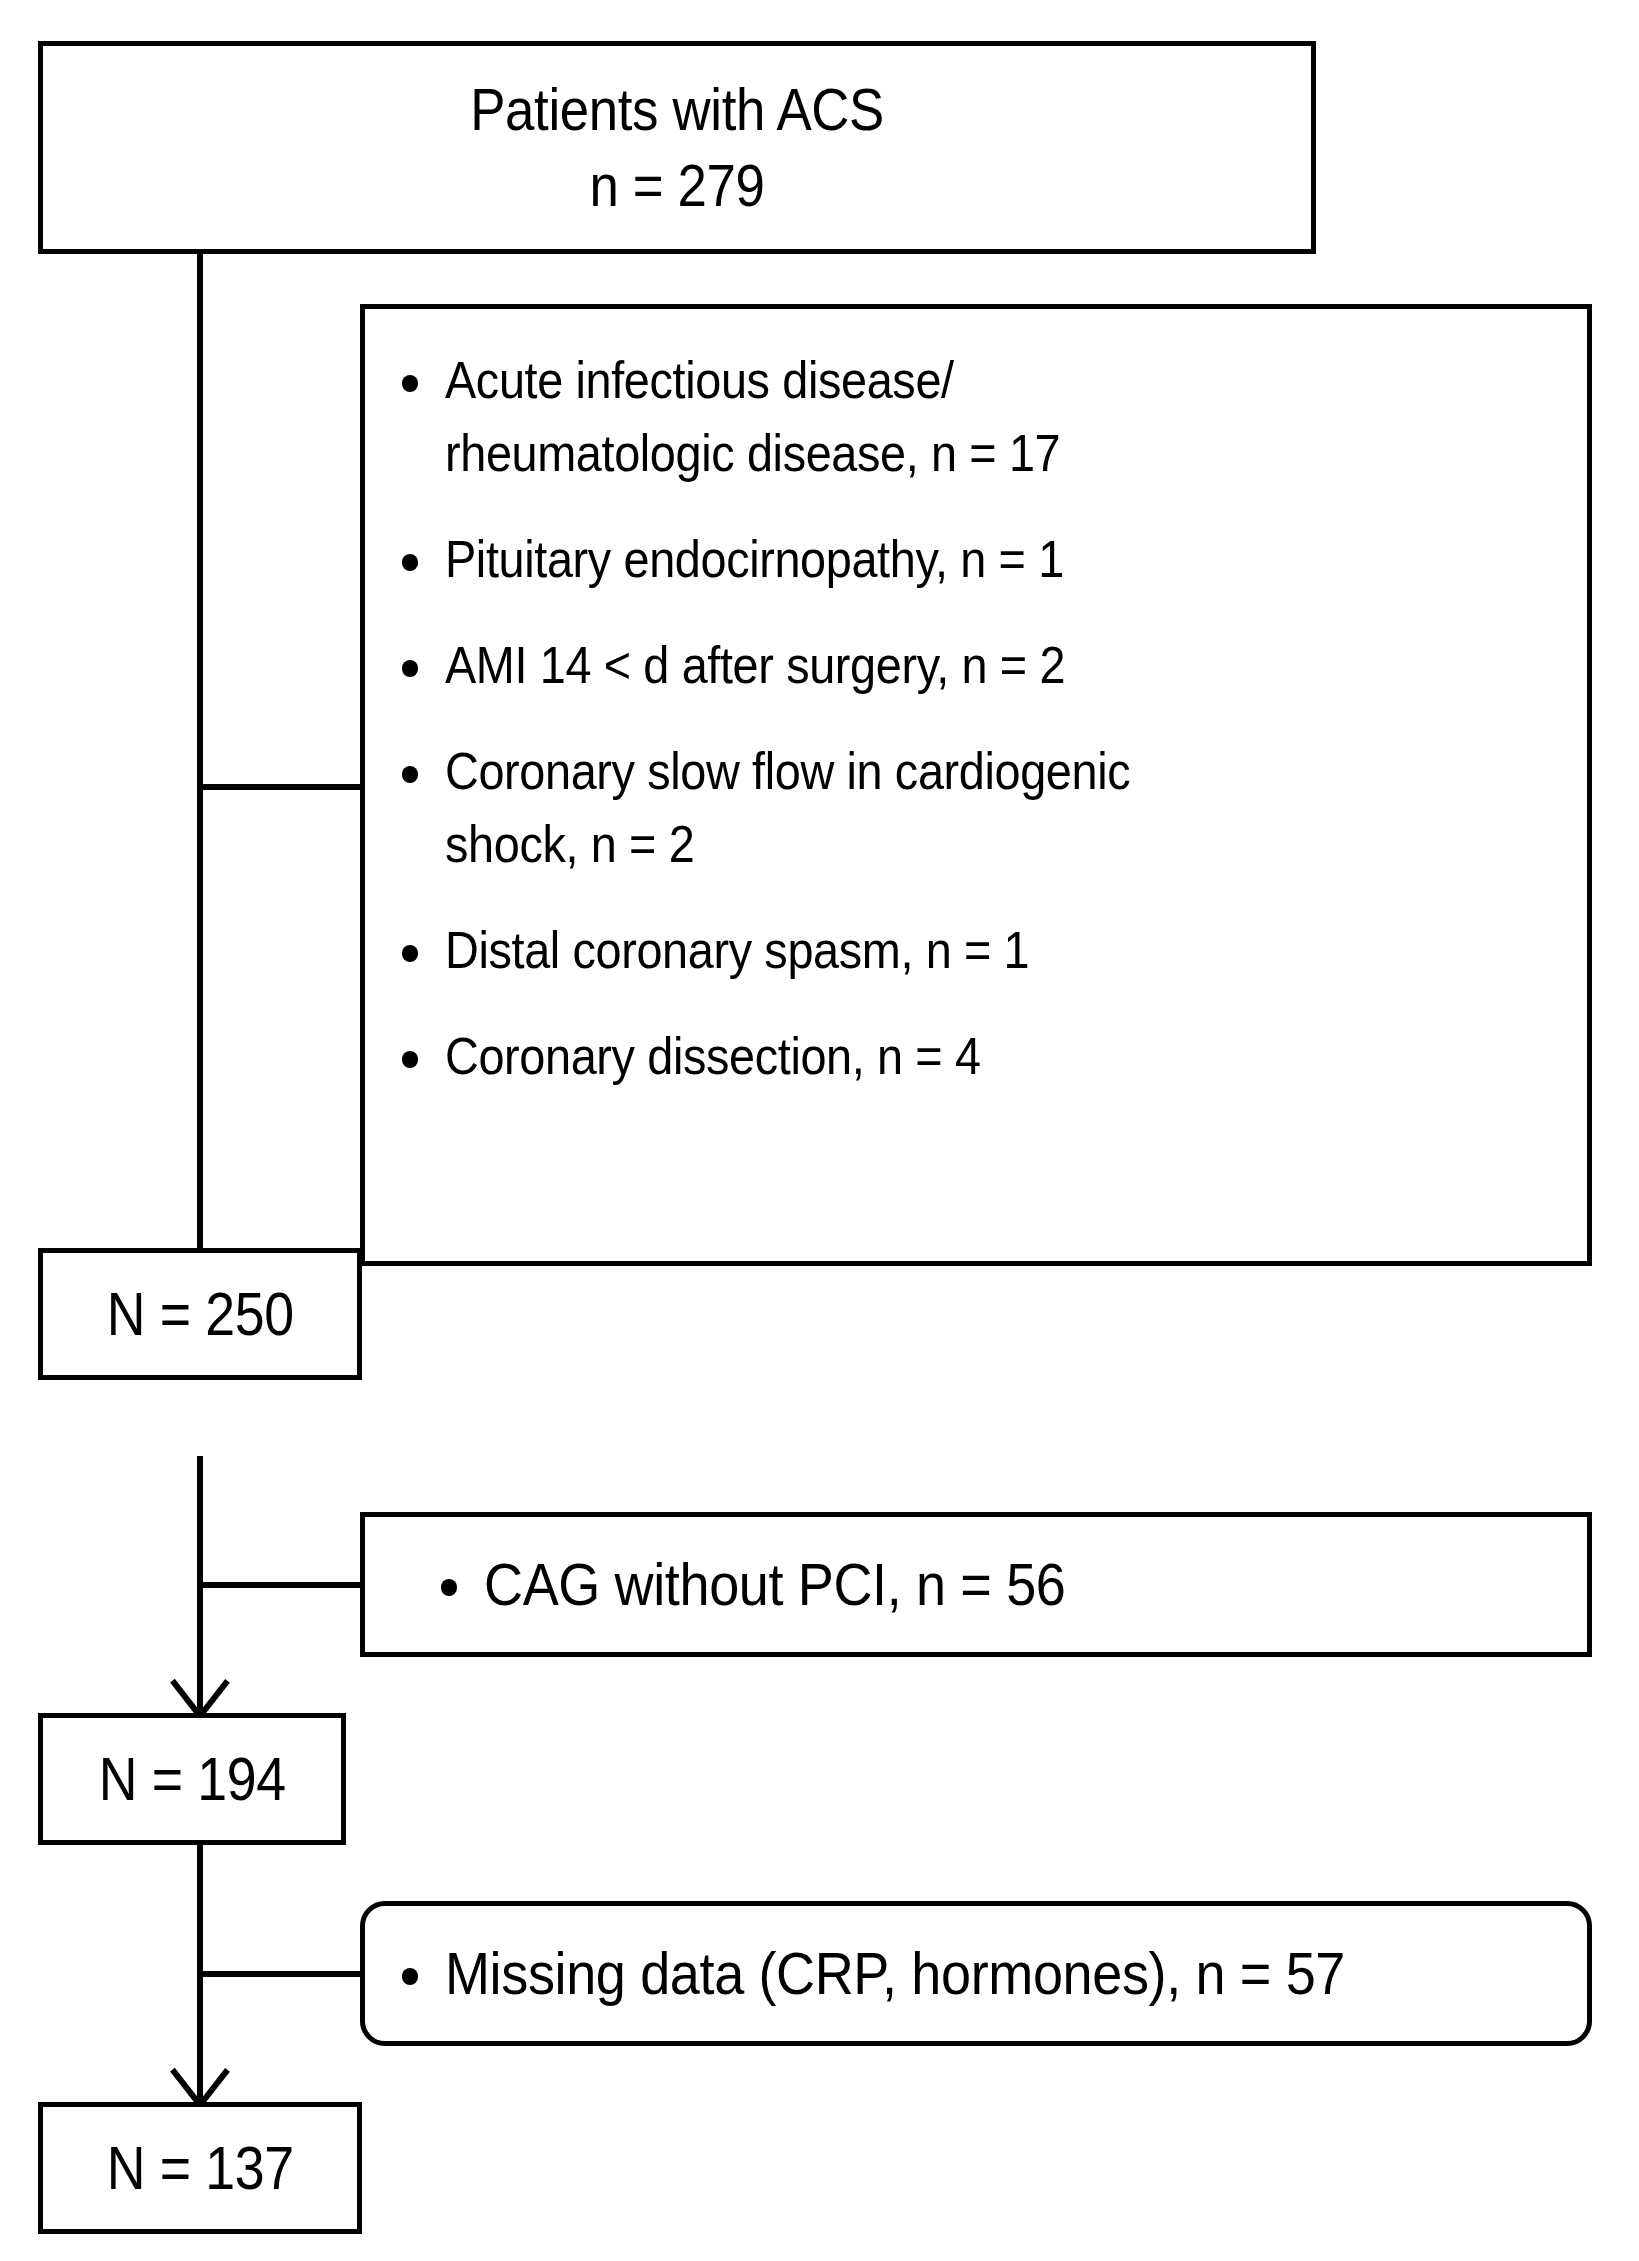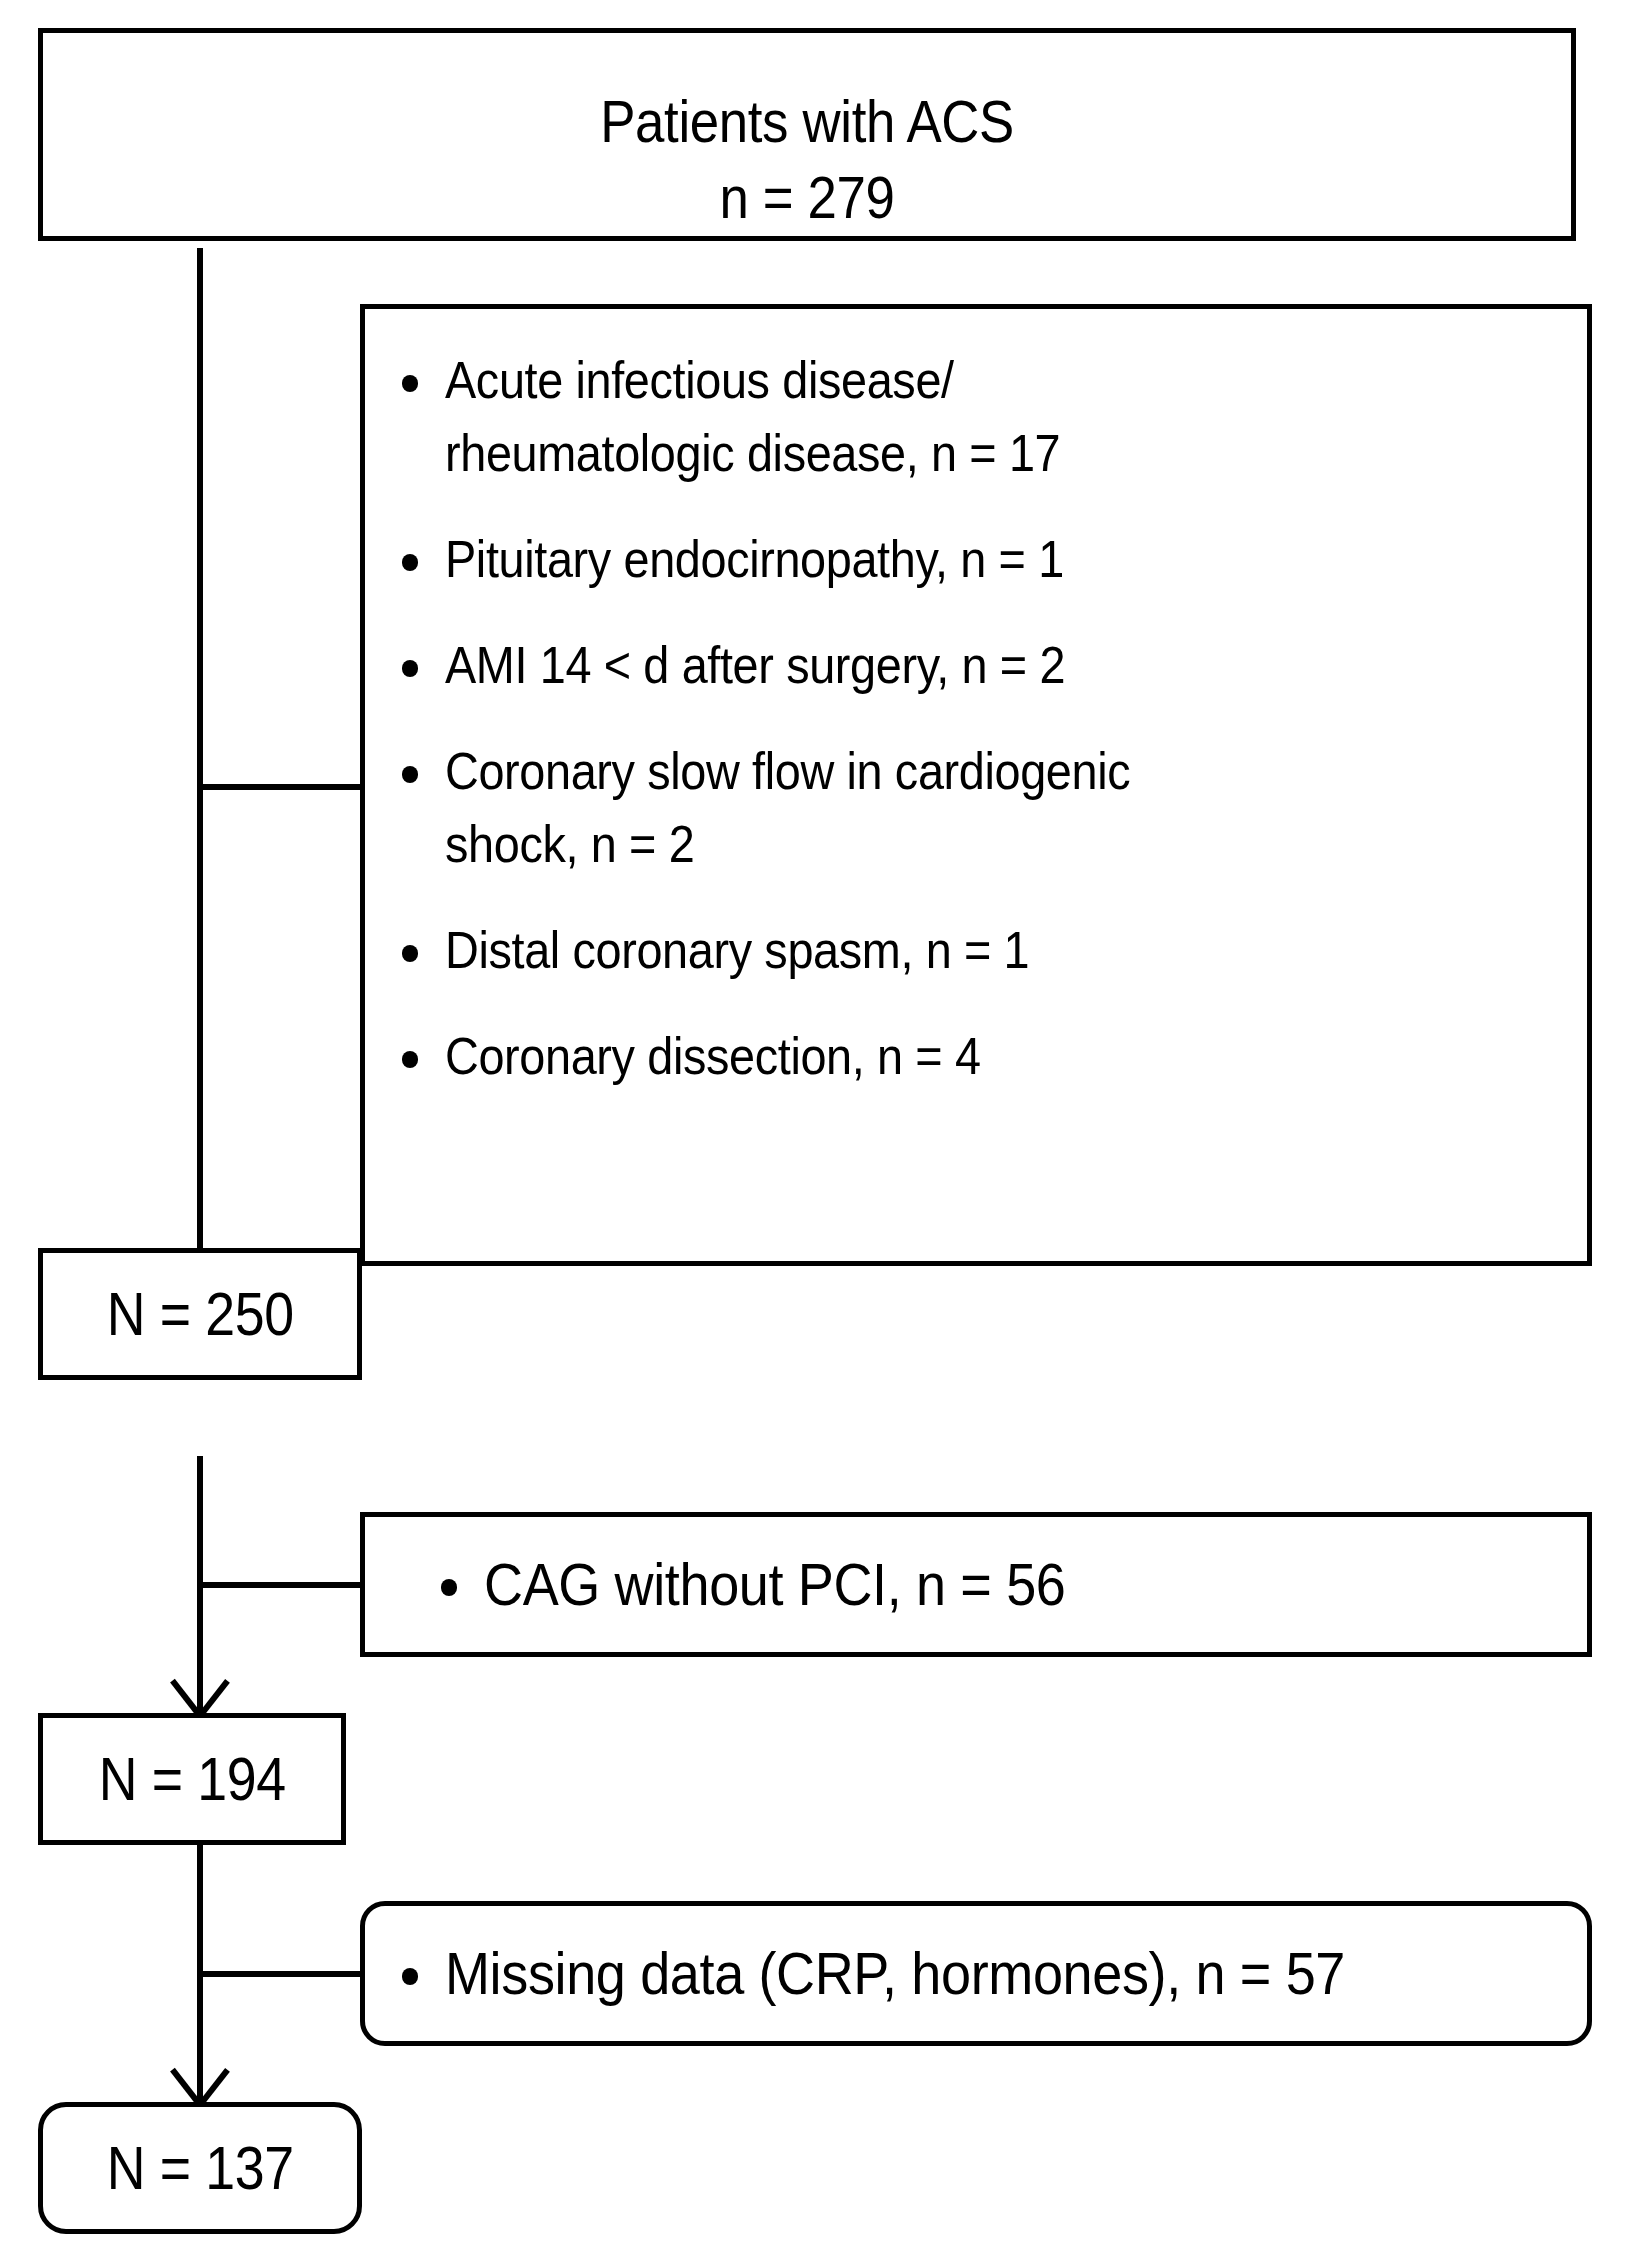--- a/index.html
+++ b/index.html
@@ -53,24 +53,23 @@
     line-height: 68px;
     text-align: center;
     letter-spacing: -0.4px;
     transform: scaleX(0.88);
     transform-origin: center center;
   }
 
   
   #box-top {
     left: 38px;
-    top: 28px;
-    width: 1538px;
+    top: 41px;
+    width: 1278px;
     height: 213px;
-    align-items: flex-end;
   }
 
   
   #box-exclusions {
     left: 360px;
     top: 304px;
     width: 1232px;
     height: 962px;
     display: block;
     padding: 35px 25px 28px 25px;
@@ -137,21 +136,21 @@
     top: 31px;
     width: 16.5px;
     height: 16.5px;
     border-radius: 50%;
     background: #000000;
   }
 
   
   #box-n250 { left: 38px; top: 1248px;  width: 324px; height: 132px; }
   #box-n194 { left: 38px; top: 1713px;  width: 308px; height: 132px; }
-  #box-n137 { left: 38px; top: 2102px;  width: 324px; height: 132px; border-radius: 28px; }
+  #box-n137 { left: 38px; top: 2102px;  width: 324px; height: 132px; }
 
   
   .v-line {
     position: absolute;
     width: 5.8px;
     background: #000000;
     left: 197px;
     z-index: 1;
   }
   .h-line {

